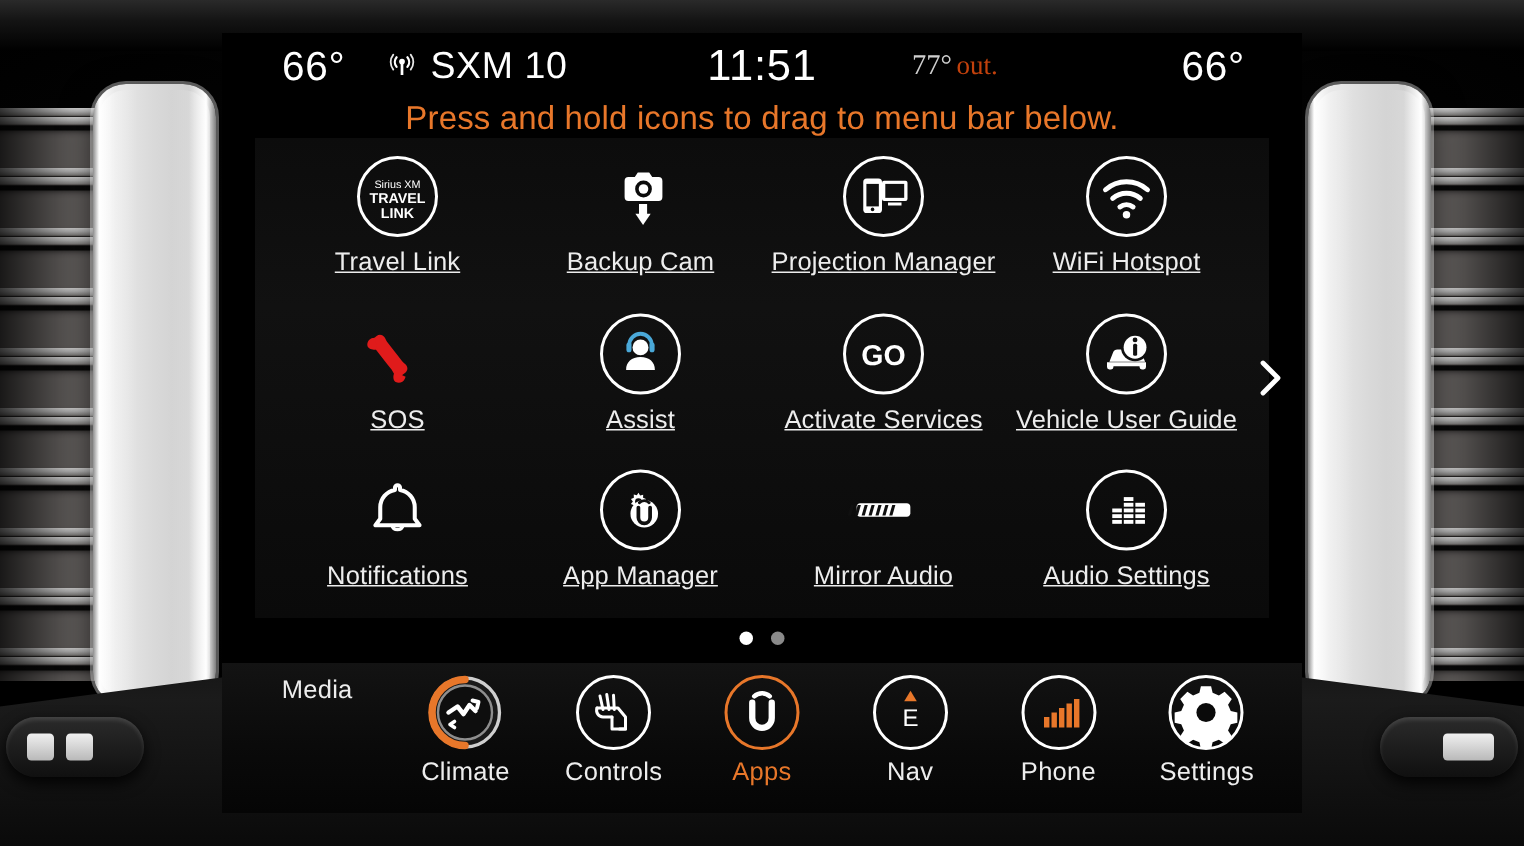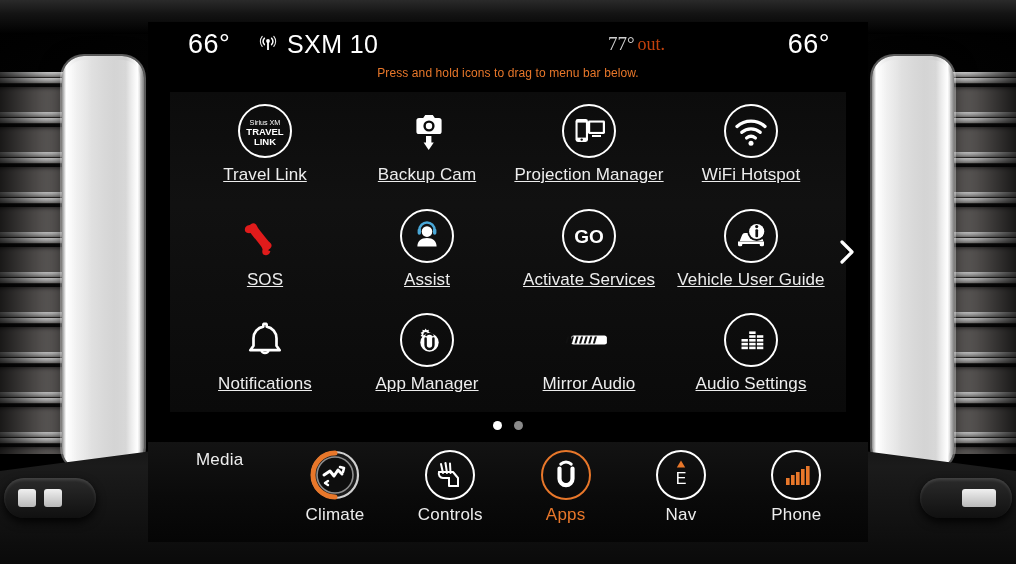--- a/index.html
+++ b/index.html
@@ -104,21 +104,21 @@
   .sxm{ position:absolute; left:110px; display:flex; align-items:center; gap:9px; }
   .sxm .label{ font-size:25px; letter-spacing:.4px; }
   .clock{ position:absolute; left:50%; transform:translateX(-50%); font-size:29px; letter-spacing:.5px; }
   .outside{ position:absolute; left:460px; color:#cfcfcf; font-size:19px; display:flex; align-items:baseline; gap:3px;font-family:Liberation Serif, serif;}
   .outside .deg{ font-size:19px; }
   .outside .out{ font-size:18px; color:#c2410c; }
   .temp-right{ position:absolute; right:38px; font-size:27px; letter-spacing:.5px; }
 
   .banner{
     position:absolute; top:44px; left:0; right:0;
-    text-align:center; color:#e8772a; font-size:12px; letter-spacing:.1px;
+    text-align:center; color:#e8772a; font-size:22px; letter-spacing:.1px;
   }
 
   
   #grid-panel{
     position:absolute; top:70px; left:22px; width:676px; height:320px;
     background:linear-gradient(180deg,#0c0c0c 0%,#111111 35%,#0a0a0a 100%);
   }
   #grid{
     position:relative; width:100%; height:100%;
     display:grid;
@@ -278,20 +278,21 @@
             <path d="M6.4 4.2a5 5 0 0 0 0 6.4" stroke="#fff" stroke-width="1.5" fill="none" stroke-linecap="round"></path>
             <path d="M13.6 4.2a5 5 0 0 1 0 6.4" stroke="#fff" stroke-width="1.5" fill="none" stroke-linecap="round"></path>
             <path d="M4.2 2.4a8 8 0 0 0 0 10" stroke="#fff" stroke-width="1.2" fill="none" stroke-linecap="round" opacity=".9"></path>
             <path d="M15.8 2.4a8 8 0 0 1 0 10" stroke="#fff" stroke-width="1.2" fill="none" stroke-linecap="round" opacity=".9"></path>
             <circle cx="10" cy="7" r="1.9" fill="#fff"></circle>
           </svg>
         </span>
         <span class="label">SXM 10</span>
       </div>
 
+      <div class="clock">11:51</div>
 
       <div class="outside">
         <span class="deg">77°</span>
         <span class="out">out.</span>
       </div>
 
       <div class="temp-right">66°</div>
     </div>
 
     <div class="banner">Press and hold icons to drag to menu bar below.</div>
@@ -553,16 +554,28 @@
               <rect x="20" y="25" width="3.6" height="10"></rect>
               <rect x="25" y="22" width="3.6" height="13"></rect>
               <rect x="30" y="19" width="3.6" height="16"></rect>
               <rect x="35" y="16" width="3.6" height="19"></rect>
             </g>
           </svg>
         </div>
         <div class="mlabel">Phone</div>
       </div>
 
+      <div class="mitem">
+        <div class="mglyph">
+          <div class="mring"></div>
+          <svg width="50" height="50" viewBox="0 0 50 50">
+            <g transform="translate(25,25)">
+              <path d="M-3.4 -17.5h6.8l1 4.4 4.2 1.8 3.8-2.5 4.8 4.8-2.5 3.8 1.8 4.2 4.4 1v6.8l-4.4 1-1.8 4.2 2.5 3.8-4.8 4.8-3.8-2.5-4.2 1.8-1 4.4h-6.8l-1-4.4-4.2-1.8-3.8 2.5-4.8-4.8 2.5-3.8-1.8-4.2-4.4-1v-6.8l4.4-1 1.8-4.2-2.5-3.8 4.8-4.8 3.8 2.5 4.2-1.8z" fill="#fff"></path>
+              <circle cx="0" cy="0" r="6.4" fill="#0a0a0a"></circle>
+            </g>
+          </svg>
+        </div>
+        <div class="mlabel">Settings</div>
+      </div>
 
     </div>
   </div>
 </div>
 
 </body></html>

